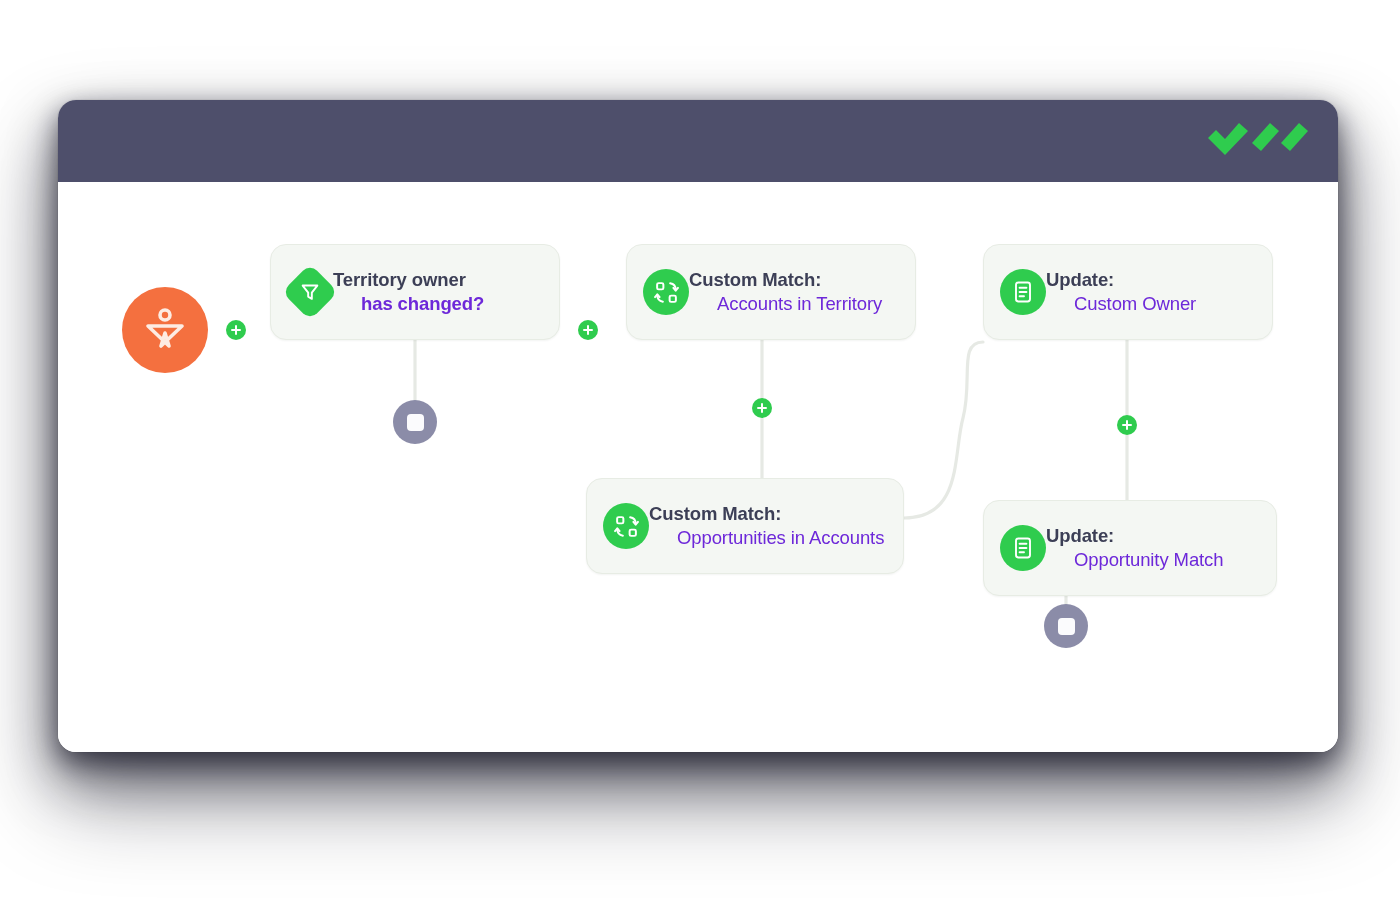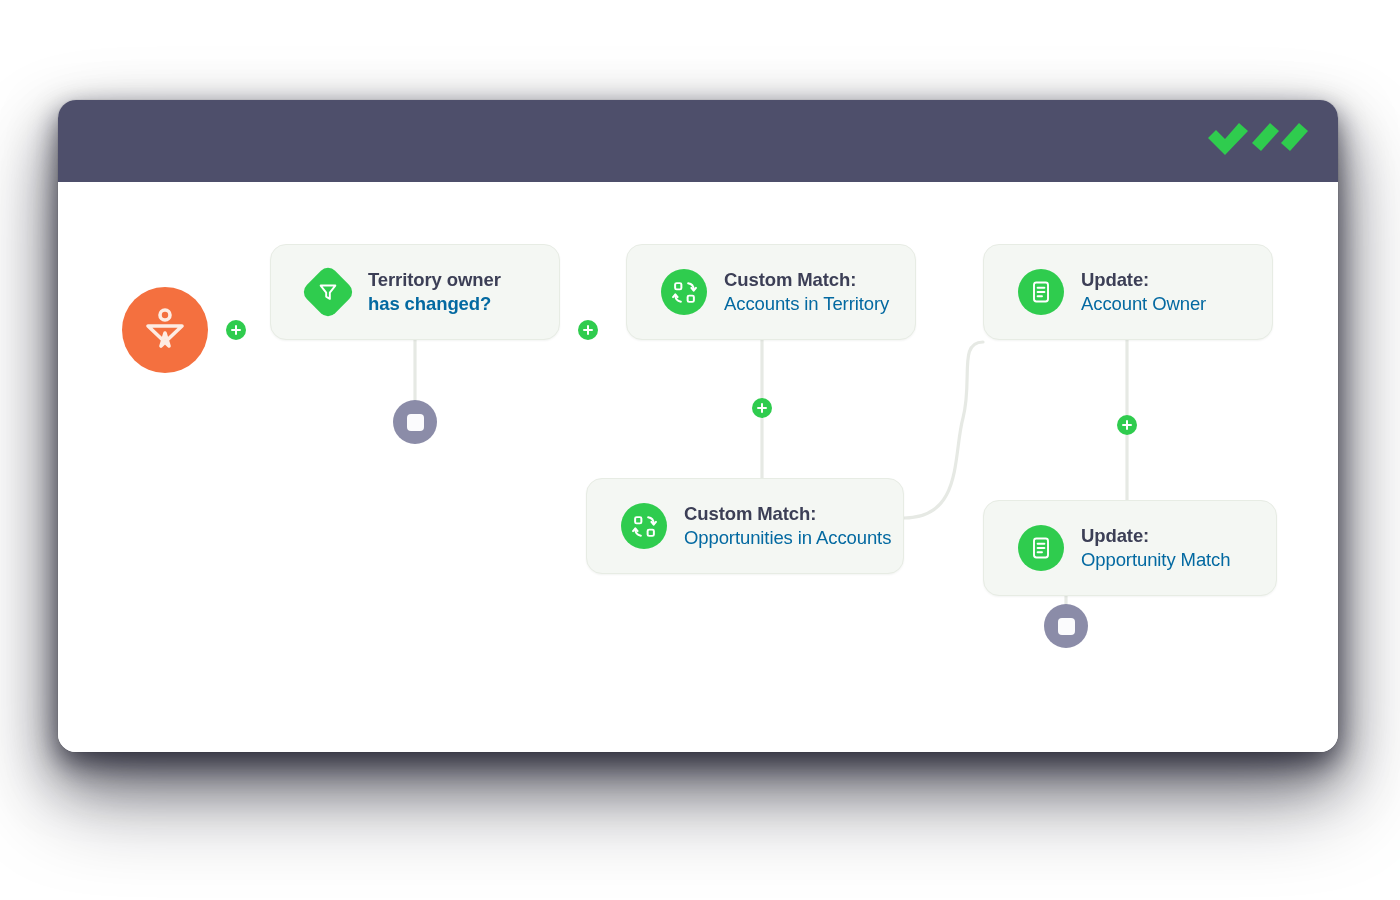--- a/index.html
+++ b/index.html
@@ -85,23 +85,22 @@
     justify-content: center;
   }
 
   .card {
     background: #f4f7f3;
     border: 1px solid #e7ece4;
     border-radius: 16px;
     box-shadow: 0 1px 2px rgba(20,30,20,0.05);
     display: flex;
     align-items: center;
-    padding: 18px 26px 18px 34px;
+    padding: 18px 26px 18px 16px;
     box-sizing: border-box;
-    gap: 17px;
   }
 
   .card-icon {
     flex: 0 0 auto;
     width: 46px;
     height: 46px;
     display: flex;
     align-items: center;
     justify-content: center;
   }
@@ -136,22 +135,23 @@
   }
   .card-title {
     font-size: 18.5px;
     font-weight: bold;
     color: #3c3f56;
     letter-spacing: -0.1px;
   }
   .card-sub {
     font-size: 18.5px;
     font-weight: normal;
-    color: #0369a1;
+    color: #6d28d9;
     letter-spacing: -0.1px;
+    margin-left: 28px;
   }
 
   
   .plus-node {
     width: 20px;
     height: 20px;
     border-radius: 50%;
     background: #2fcc4e;
     display: flex;
     align-items: center;
@@ -290,21 +290,21 @@
                 <rect x="5" y="2.5" width="14" height="19" rx="2.4"></rect>
                 <path d="M8.6 7.8 H15.4"></path>
                 <path d="M8.6 12 H15.4"></path>
                 <path d="M8.6 16.2 H13"></path>
               </g>
             </svg>
           </span>
         </span>
         <span class="card-text">
           <span class="card-title">Update:</span>
-          <span class="card-sub">Account Owner</span>
+          <span class="card-sub">Custom Owner</span>
         </span>
       </div>
 
       <div class="node plus-node" style="left:1059px; top:233px;"></div>
 
       <div class="node card" style="left:528px; top:296px; width:318px; height:96px;">
         <span class="card-icon">
           <span class="icon-circle">
             <svg width="25" height="25" viewBox="0 0 24 24" xmlns="http://www.w3.org/2000/svg">
               <g fill="none" stroke="#ffffff" stroke-width="1.9" stroke-linecap="round" stroke-linejoin="round">

